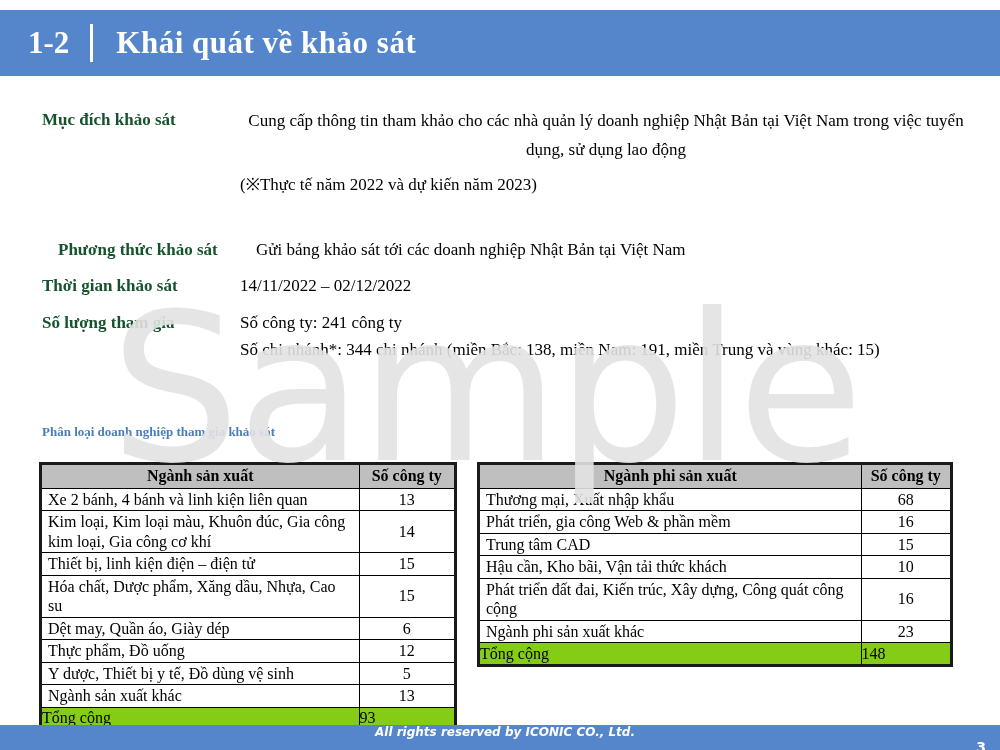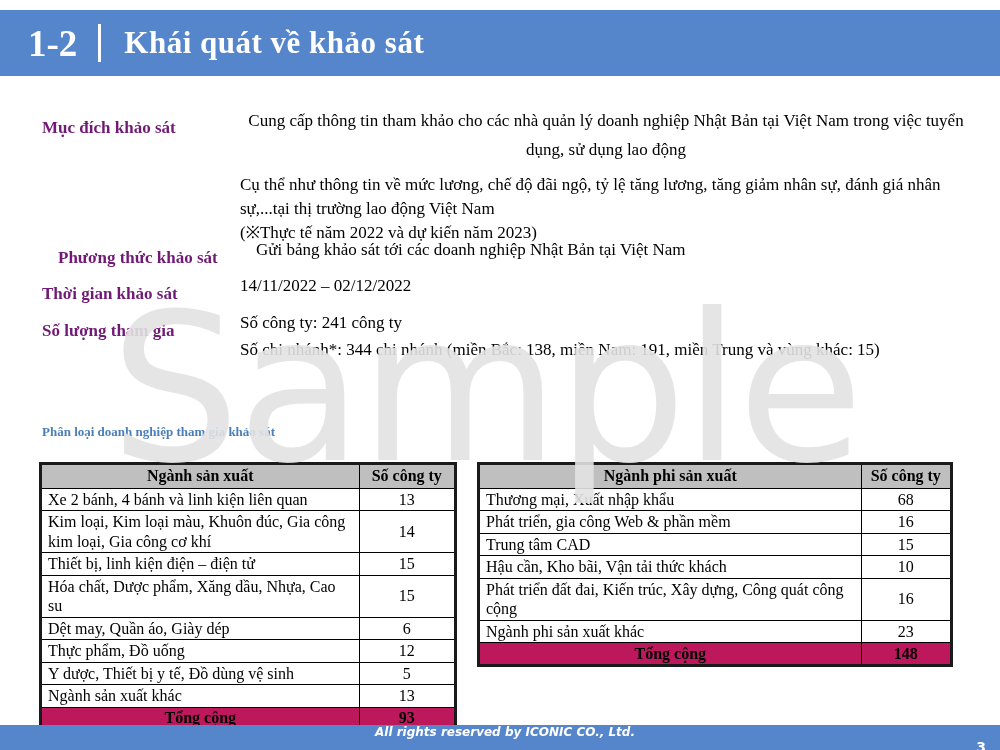--- a/index.html
+++ b/index.html
@@ -7,29 +7,29 @@
   .page {
     position:relative; width:1000px; height:750px; background:#ffffff;
     font-family:"Liberation Serif", serif; color:#000; overflow:hidden;
   }
 
   
   .topbar {
     position:absolute; top:10px; left:0; width:1000px; height:66px;
     background:#5586CB; display:flex; align-items:center;
   }
-  .topbar .sec-num { color:#fff; font-weight:bold; font-size:37px; margin-left:28px; }
+  .topbar .sec-num { color:#fff; font-weight:bold; font-size:31px; margin-left:28px; }
   .topbar .divider { width:3px; height:38px; background:#fff; margin:0 23px 0 21px; }
   .topbar .title  { color:#fff; font-weight:bold; font-size:31px; letter-spacing:0.5px; }
 
   
   .section { position:absolute; left:42px; width:930px; font-size:17px; }
   .section .label {
-    position:absolute; left:0; top:12px; width:195px;
-    color:#701a75; font-weight:bold;
+    position:absolute; left:0; top:4px; width:195px;
+    color:#14532d; font-weight:bold;
   }
   .section .content { margin-left:198px; }
   .para1 { line-height:29px;text-align:center; }
   .para2 { margin-top:9px; line-height:24px; }
   .line  { line-height:27px; }
   .note  { font-size:12.5px; line-height:22px; white-space:nowrap; }
   .sec-1 { top:106px; }
   .sec-2 { top:236px;margin-left:16px; }
   .sec-3 { top:272px; }
   .sec-4 { top:309px; }
@@ -49,21 +49,21 @@
   .tbl-right { left:478px; width:472px; }
   .tbl th, .tbl td { border:1px solid #000; }
   .tbl { border:2px solid #1a1a1a; outline:1px solid #1a1a1a; }
   .tbl th {
     background:#BFBFBF; font-weight:bold; text-align:center;
     height:24px; padding:0 4px;
   }
   .tbl td.name { padding:1px 6px; height:21px; text-align:left; }
   .tbl td.val  { text-align:center; }
   .tbl tr.total td {
-    background:#be185d; font-weight:bold; text-align:center; height:22px;
+    background:#84cc16; font-weight:normal; height:22px;
   }
 
   
   .watermark {
     position:absolute; left:110px; top:287px; z-index:10;
     font-family:"DejaVu Sans", sans-serif; font-size:205px; line-height:1;
     color:rgba(226,226,226,0.90); pointer-events:none; letter-spacing:-3px;
     user-select:none;
   }
 
@@ -90,21 +90,20 @@
     <span class="sec-num">1-2</span>
     <span class="divider"></span>
     <span class="title">Khái quát về khảo sát</span>
   </div>
 
   <div class="section sec-1">
     <span class="label">Mục đích khảo sát</span>
     <div class="content">
       <div class="para1">Cung cấp thông tin tham khảo cho các nhà quản lý doanh nghiệp Nhật Bản tại Việt Nam trong việc tuyển dụng, sử dụng lao động</div>
       <div class="para2">
-        <div>Cụ thể như thông tin về mức lương, chế độ đãi ngộ, tỷ lệ tăng lương, tăng giảm nhân sự, đánh giá nhân sự,...tại thị trường lao động Việt Nam</div>
         <div>(※Thực tế năm 2022 và dự kiến năm 2023)</div>
       </div>
     </div>
   </div>
 
   <div class="section sec-2">
     <span class="label">Phương thức khảo sát</span>
     <div class="content line">Gửi bảng khảo sát tới các doanh nghiệp Nhật Bản tại Việt Nam</div>
   </div>
 

